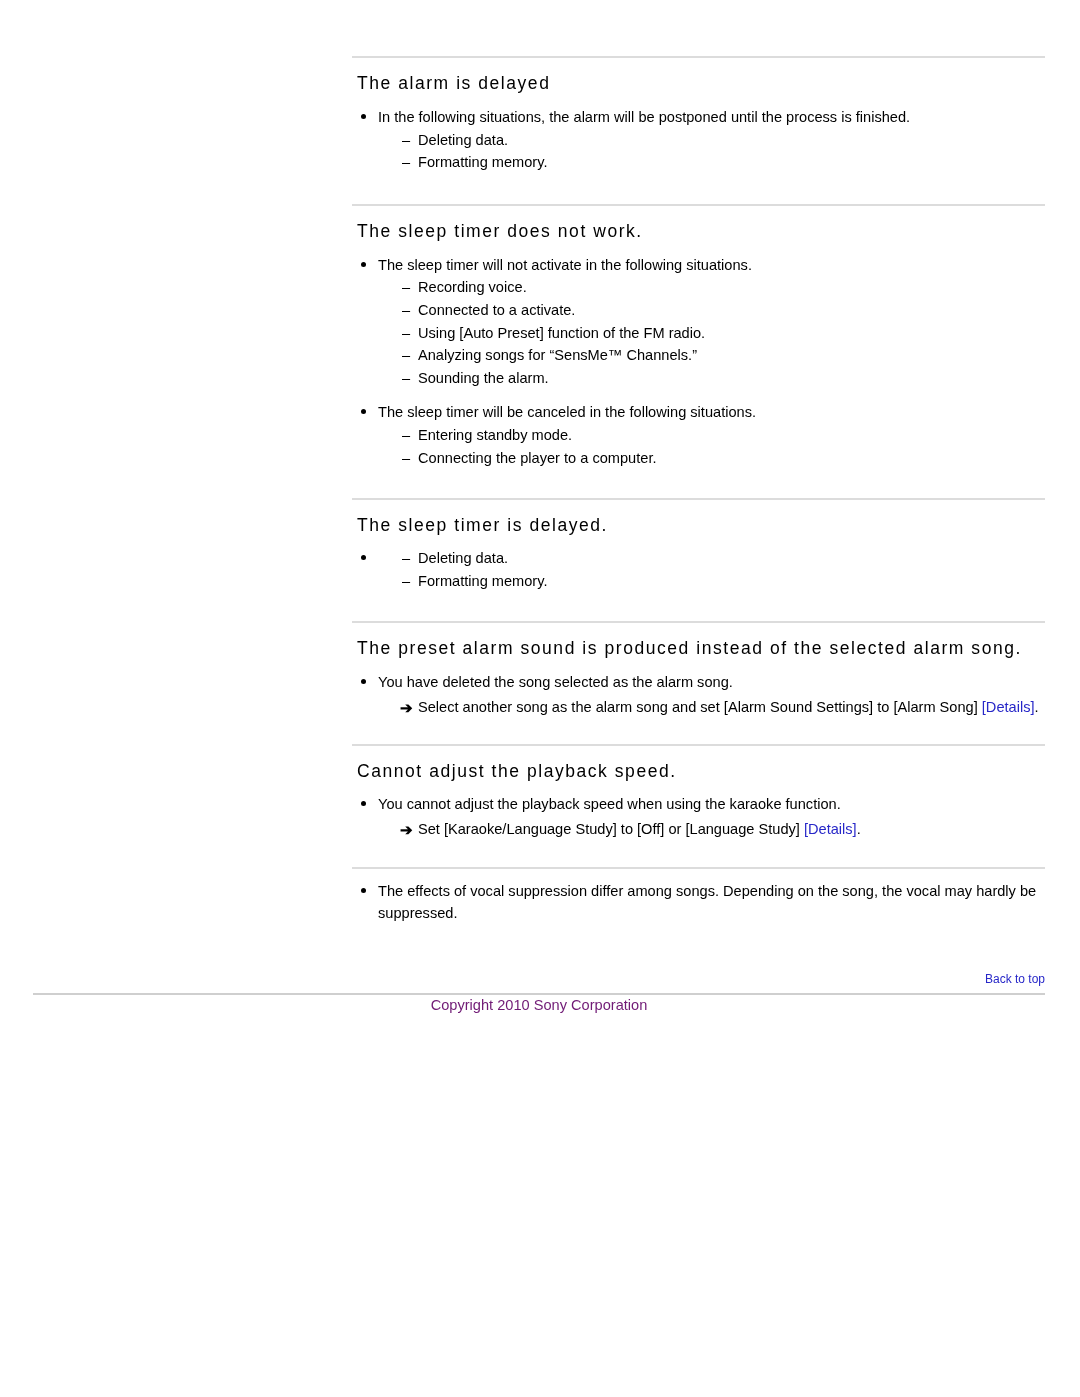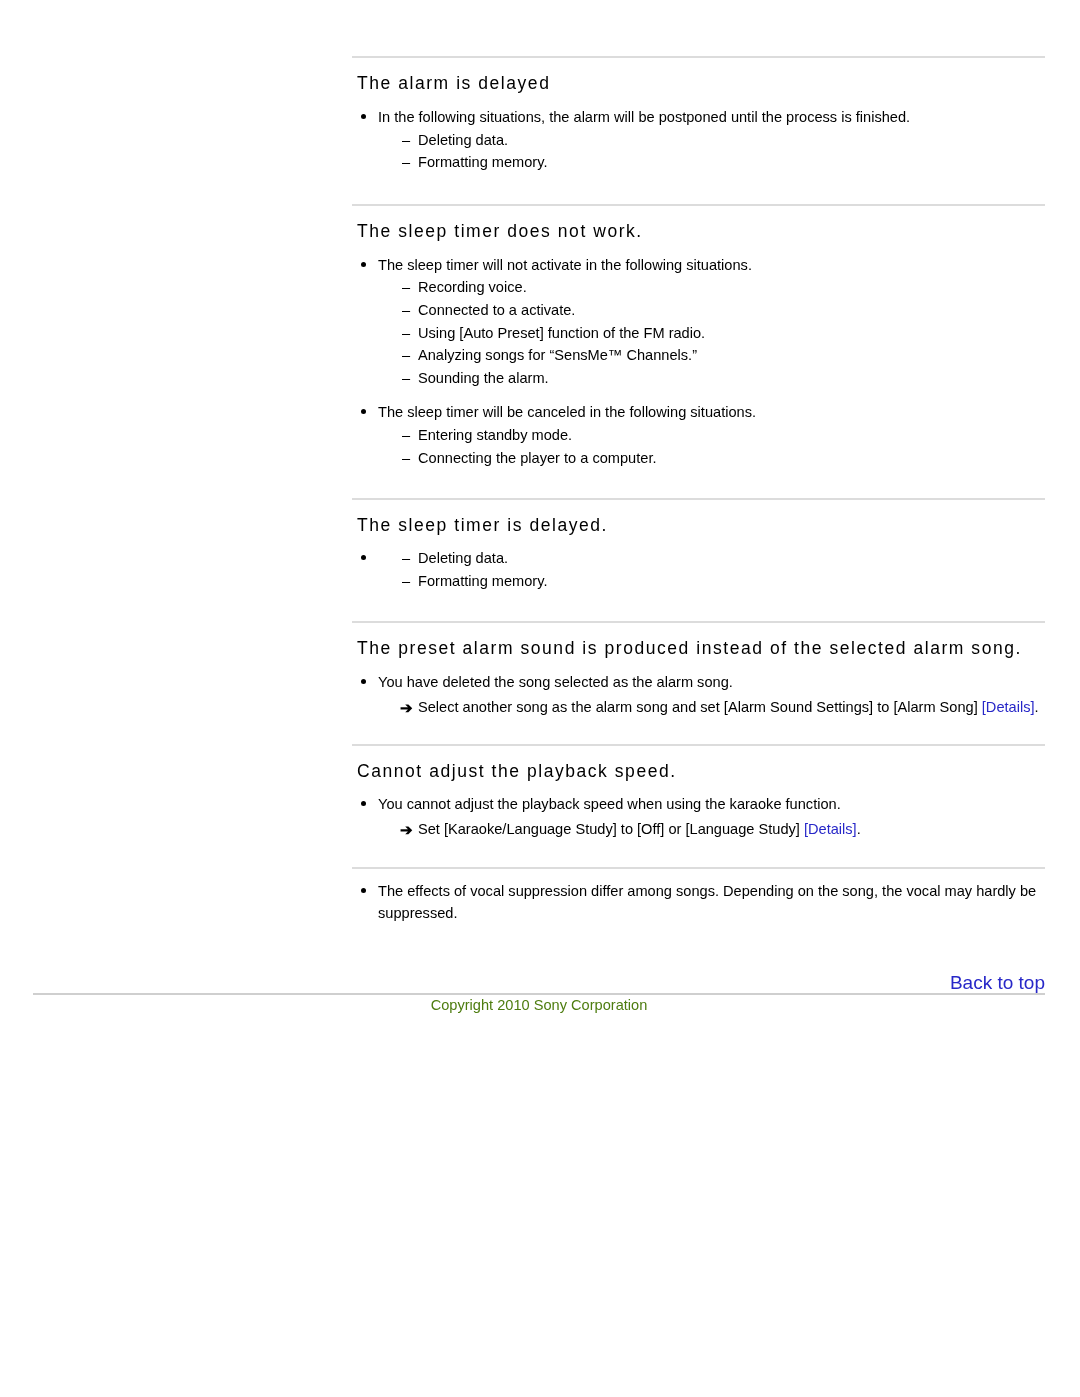--- a/index.html
+++ b/index.html
@@ -124,21 +124,21 @@
 
   .spacer-group { margin-top: 13px; }
 
   
   .back-to-top-row {
     position: absolute;
     left: 352px;
     top: 972px;
     width: 693px;
     text-align: right;
-    font-size: 19px;
+    font-size: 12px;
   }
   .back-to-top-row .link {
     color: #2727c8;
     text-decoration: none;
   }
 
   .footer-rule {
     position: absolute;
     left: 33px;
     top: 993px;
@@ -147,21 +147,21 @@
     background: #cfcfcf;
   }
 
   .copyright {
     position: absolute;
     left: 0;
     top: 997px;
     width: 1080px;
     text-align: center;
     font-size: 14.6px;
-    color: #4d7c0f;
+    color: #701a75;
   }
   .copyright-inner {
     display: inline-block;
     margin-left: -2px;
   }
 
   .page-number {
     position: absolute;
     left: 0;
     top: 1331px;

